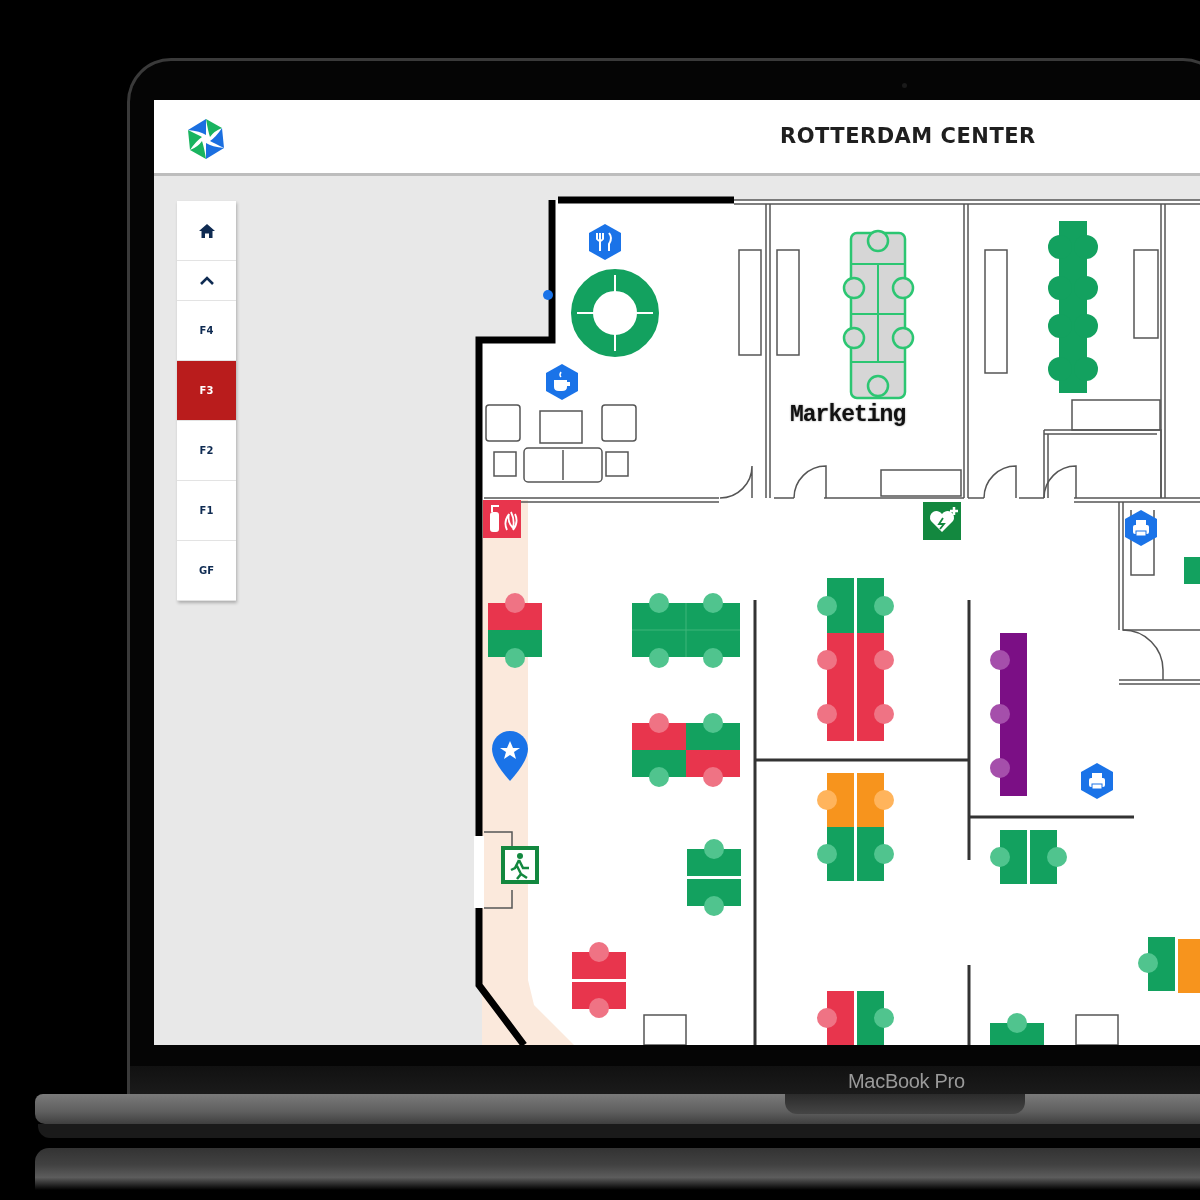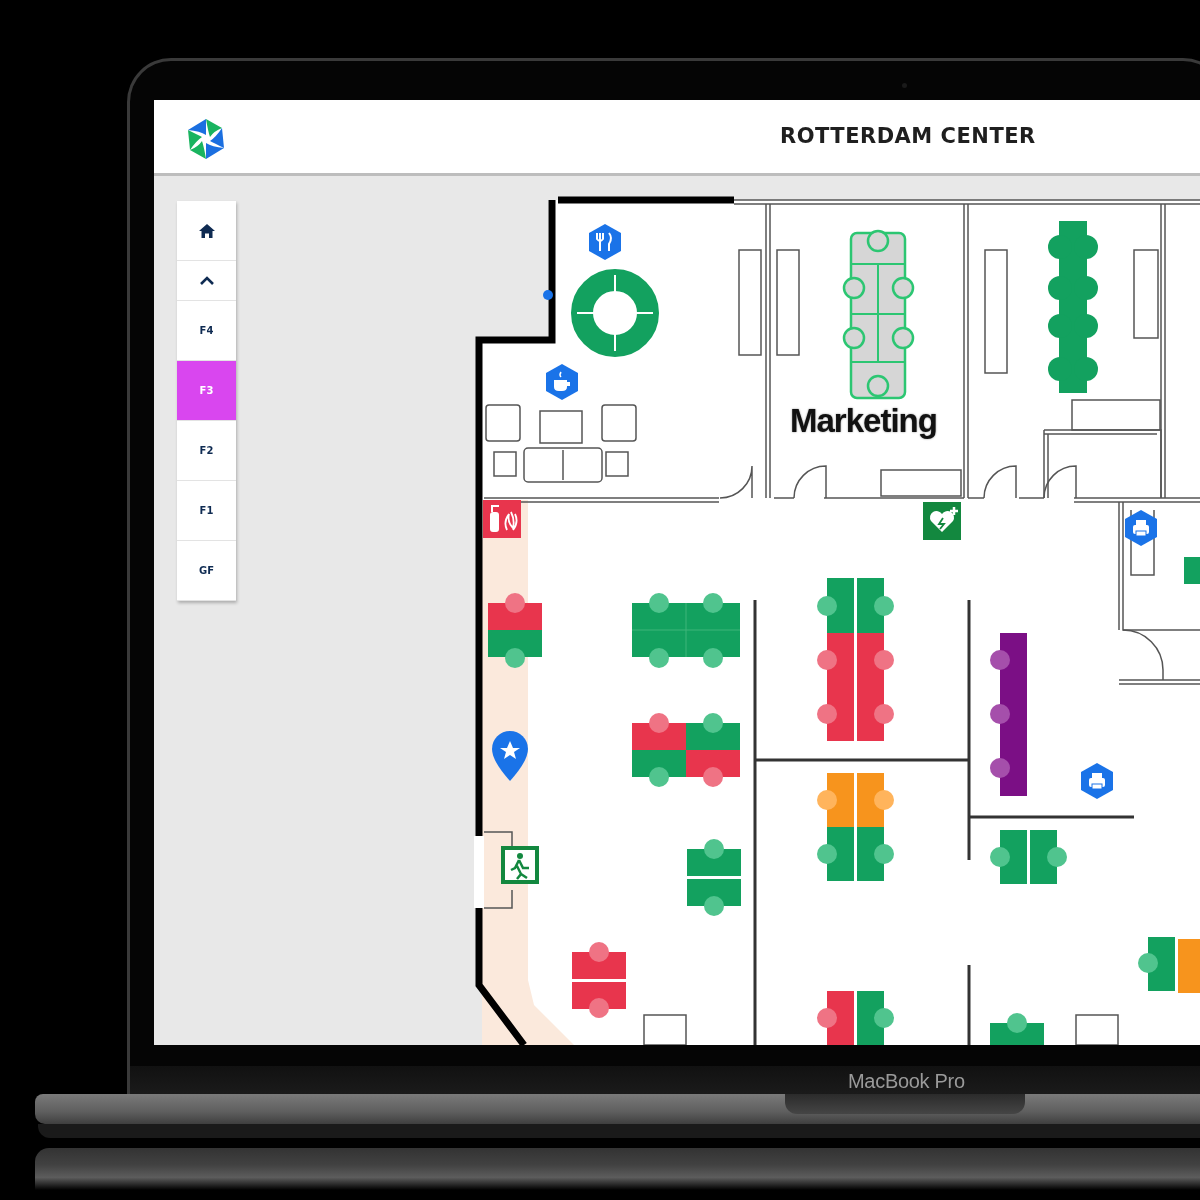--- a/index.html
+++ b/index.html
@@ -15,22 +15,22 @@
   .reflection { position: absolute; left: 35px; top: 1148px; width: 1165px; height: 42px; background: linear-gradient(#555 0%, #6d6d6d 40%, #9a9a9a 70%, #000 100%); opacity: .6; border-radius: 14px 0 0 0; }
 
   .screen { position: absolute; left: 154px; top: 100px; width: 1046px; height: 945px; background: #e8e8e8; overflow: hidden; }
   .header { position: absolute; left: 0; top: 0; width: 1046px; height: 76px; background: #fff; border-bottom: 3px solid #bdbdbd; }
   .logo { position: absolute; left: 30px; top: 17px; width: 44px; height: 44px; }
   .title { position: absolute; left: 626px; top: 24px; font-family: "DejaVu Sans", sans-serif; font-weight: bold; font-size: 21px; color: #1f1f1f; letter-spacing: 0.5px; }
 
   .floor-nav { position: absolute; left: 23px; top: 101px; width: 59px; background: #fff; box-shadow: 1px 2px 3px rgba(0,0,0,.25); }
   .fbtn { height: 60px; display: flex; align-items: center; justify-content: center; border-bottom: 1px solid #e3e3e3; color: #0f2b52; font-weight: bold; font-size: 10px; font-family: "DejaVu Sans", sans-serif; cursor: pointer; }
   .fbtn.short { height: 40px; }
-  .fbtn.active { background: #d946ef; color: #fff; }
-  .marketing-label { position: absolute; left: 636px; top: 302px; font-family: Liberation Sans, sans-serif; font-weight: bold; font-size: 33px; color: #111; letter-spacing: -1px; text-shadow: 0 0 2px #888; }
+  .fbtn.active { background: #b91c1c; color: #fff; }
+  .marketing-label { position: absolute; left: 636px; top: 302px; font-family: Liberation Mono, monospace; font-weight: bold; font-size: 23px; color: #111; letter-spacing: -1px; text-shadow: 0 0 2px #888; }
 </style>
 </head>
 <body>
 
 <div class="laptop">
   <div class="lid"></div>
   <div class="camera"></div>
 
   <div class="screen">
     <div class="header">

